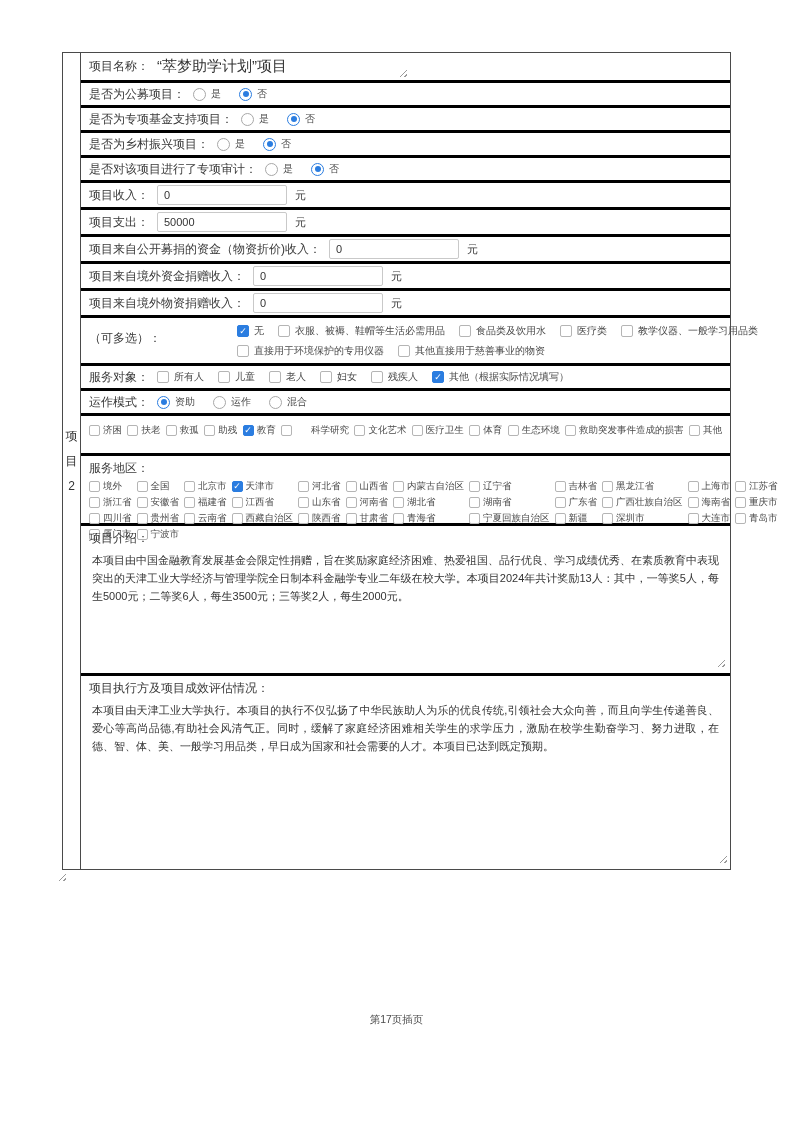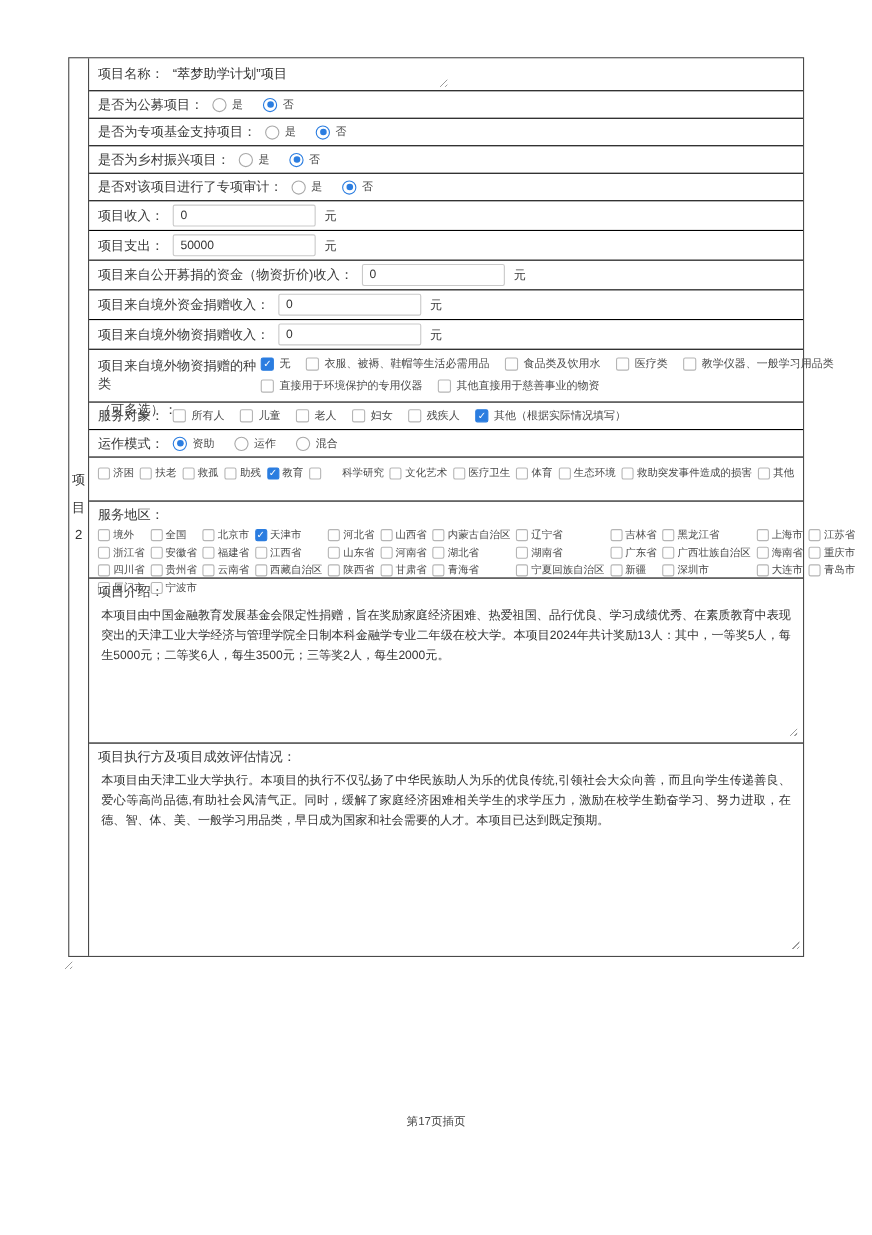--- a/index.html
+++ b/index.html
@@ -10,27 +10,27 @@
   .form-table { position:absolute; left:62px; top:52px; width:669px; height:818px;
     border:1px solid #4a4a4a; display:flex; background:#fff; }
 
   .side-col { width:18px; border-right:1px solid #4a4a4a; display:flex;
     align-items:center; justify-content:center; }
   .side-label { width:14px; font-size:12px; line-height:25px; color:#333;
     text-align:center; word-break:break-all; }
 
   .main-col { flex:1; display:flex; flex-direction:column; min-width:0; }
 
-  .row { position:relative; border-bottom:1px solid #000000; display:flex;
+  .row { position:relative; border-bottom:3px solid #000000; display:flex;
     align-items:center; padding:0 8px; flex-shrink:0; }
   .row.block { display:block; padding:4px 8px; }
   .row:last-child { border-bottom:none; }
 
   .lab { font-size:12px; color:#3a3a3a; white-space:nowrap; margin-right:8px; }
-  .val { font-size:12px; color:#333; }
+  .val { font-size:15px; color:#333; }
   .unit { font-size:11px; color:#3a3a3a; margin-left:8px; }
 
   .ti { width:130px; height:20px; border:1px solid #c9c9c9; border-radius:2px;
     font-size:11px; padding:0 6px; color:#333; background:#fff;
     font-family:"Liberation Sans","DejaVu Sans",sans-serif; }
 
   .dval { font-size:11px; color:#333; }
   .dstart { display:inline-block; width:170px; }
   .dmid { font-size:12px; color:#3a3a3a; margin-right:14px; }
 
@@ -181,21 +181,20 @@
       </div>
 
       <div class="row" style="height:27px">
         <span class="lab">项目来自境外物资捐赠收入：</span>
         <input class="ti" value="0" style="">
         <span class="unit">元</span>
       </div>
 
       <div class="row" style="height:48px;align-items:flex-start;padding-top:6px">
         <div class="two-line-label">
-          <div class="l1">项目来自境外物资捐赠的种类</div>
           <div class="l2">（可多选）：</div>
         </div>
         <div class="kinds-lines">
           <div class="opts opts-sm">
 
           <span class="opt">
                 <span class="cb checked"></span>
                 <span class="olb">无</span>
               </span>
               <span class="opt">

